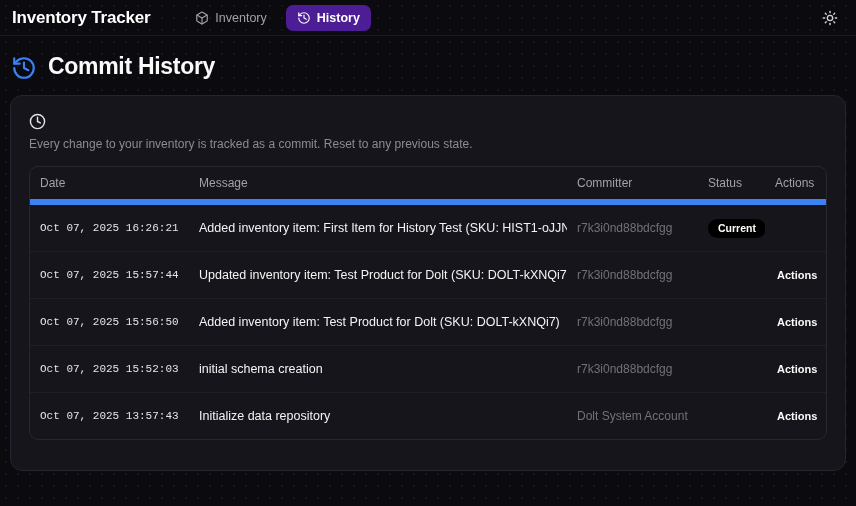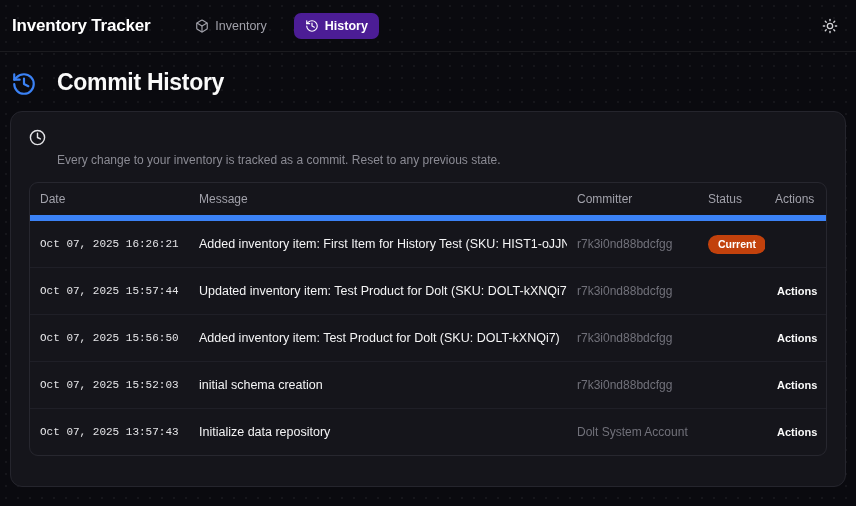--- a/index.html
+++ b/index.html
@@ -8,66 +8,66 @@
     background-color: #0a0a0f;
     background-image: radial-gradient(rgba(255,255,255,0.05) 1px, transparent 1.2px);
     background-size: 12px 12px;
     font-family: "Liberation Sans", sans-serif;
     color: #fafafa;
     overflow: hidden;
   }
 
   
   .topbar {
-    height: 52px;
+    height: 36px;
     display: flex;
     align-items: center;
     padding: 0 14px 0 12px;
     border-bottom: 1px solid rgba(255,255,255,0.07);
   }
   .brand { font-size: 17px; font-weight: bold; letter-spacing: -0.2px; color: #fff; }
-  .nav { display: flex; align-items: center; gap: 16px; margin-left: 34px; }
+  .nav { display: flex; align-items: center; gap: 8px; margin-left: 34px; }
   .nav-item {
     display: flex; align-items: center; gap: 6px;
     color: #a1a1aa; font-size: 12.5px;
     padding: 6px 11px; border-radius: 7px; cursor: pointer;
     background: transparent; border: none; font-family: inherit;
   }
   .nav-item.active { background: #4c1d95; color: #fff; font-weight: bold; }
   .icon-14 { width: 14px; height: 14px; display: block; }
   .icon-16 { width: 16px; height: 16px; display: block; }
   .icon-17 { width: 17px; height: 17px; display: block; }
   .icon-26 { width: 26px; height: 26px; display: block; }
   .theme-toggle {
     margin-left: auto; background: transparent; border: none;
     color: #d4d4d8; cursor: pointer; padding: 4px; display: flex; align-items: center;
   }
 
   
   .page-header {
-    display: flex; align-items: center; gap: 20px;
+    display: flex; align-items: center; gap: 11px;
     padding: 17px 12px 0 11px;
   }
   .page-header-icon { color: #3b82f6; flex: 0 0 auto; margin-top: 2px; }
   .page-title { font-size: 23px; font-weight: bold; letter-spacing: -0.3px; line-height: 1.1; }
   .page-subtitle { font-size: 12.5px; color: #9ca3af; margin-top: 3px; }
 
   
   .card {
     margin: 14px 10px 0 10px;
     background: #15151b;
     border: 1px solid #25252d;
     border-radius: 12px;
     padding: 17px 18px 18px 18px;
     height: 376px;
   }
   .card-title-row { display: flex; align-items: center; gap: 9px; }
   .card-title { font-size: 19px; font-weight: bold; letter-spacing: -0.2px; }
   .card-title-row .clock { color: #e4e4e7; }
-  .card-subtitle { font-size: 12px; color: #8b8b94; margin-top: 7px; margin-left: 28px; }
+  .card-subtitle { font-size: 12px; color: #8b8b94; margin-top: 7px; }
 
   
   .table-wrap {
     margin-top: 15px;
     border: 1px solid #27272f;
     border-radius: 9px;
     overflow: hidden;
     background: #15151b;
   }
   table { width: 100%; border-collapse: collapse; table-layout: fixed; }
@@ -86,21 +86,21 @@
   }
   tbody tr:last-child td { border-bottom: none; }
   .cell-date {
     font-family: Liberation Mono, monospace;
     font-size: 11px; color: #e4e4e7;
   }
   .cell-message { font-size: 12.5px; color: #f4f4f5; }
   .cell-committer { font-size: 12px; color: #71717a; }
   .status-badge {
     display: inline-block;
-    background: #c2410c; color: #fff;
+    background: #000000; color: #fff;
     font-size: 10.5px; font-weight: bold;
     padding: 3px 10px 4px 10px; border-radius: 999px;
   }
   .actions-button {
     background: transparent; border: none;
     color: #fafafa; font-size: 11px; font-weight: bold;
     font-family: inherit; cursor: pointer; padding: 4px 2px;
   }
 </style>
 </head>

